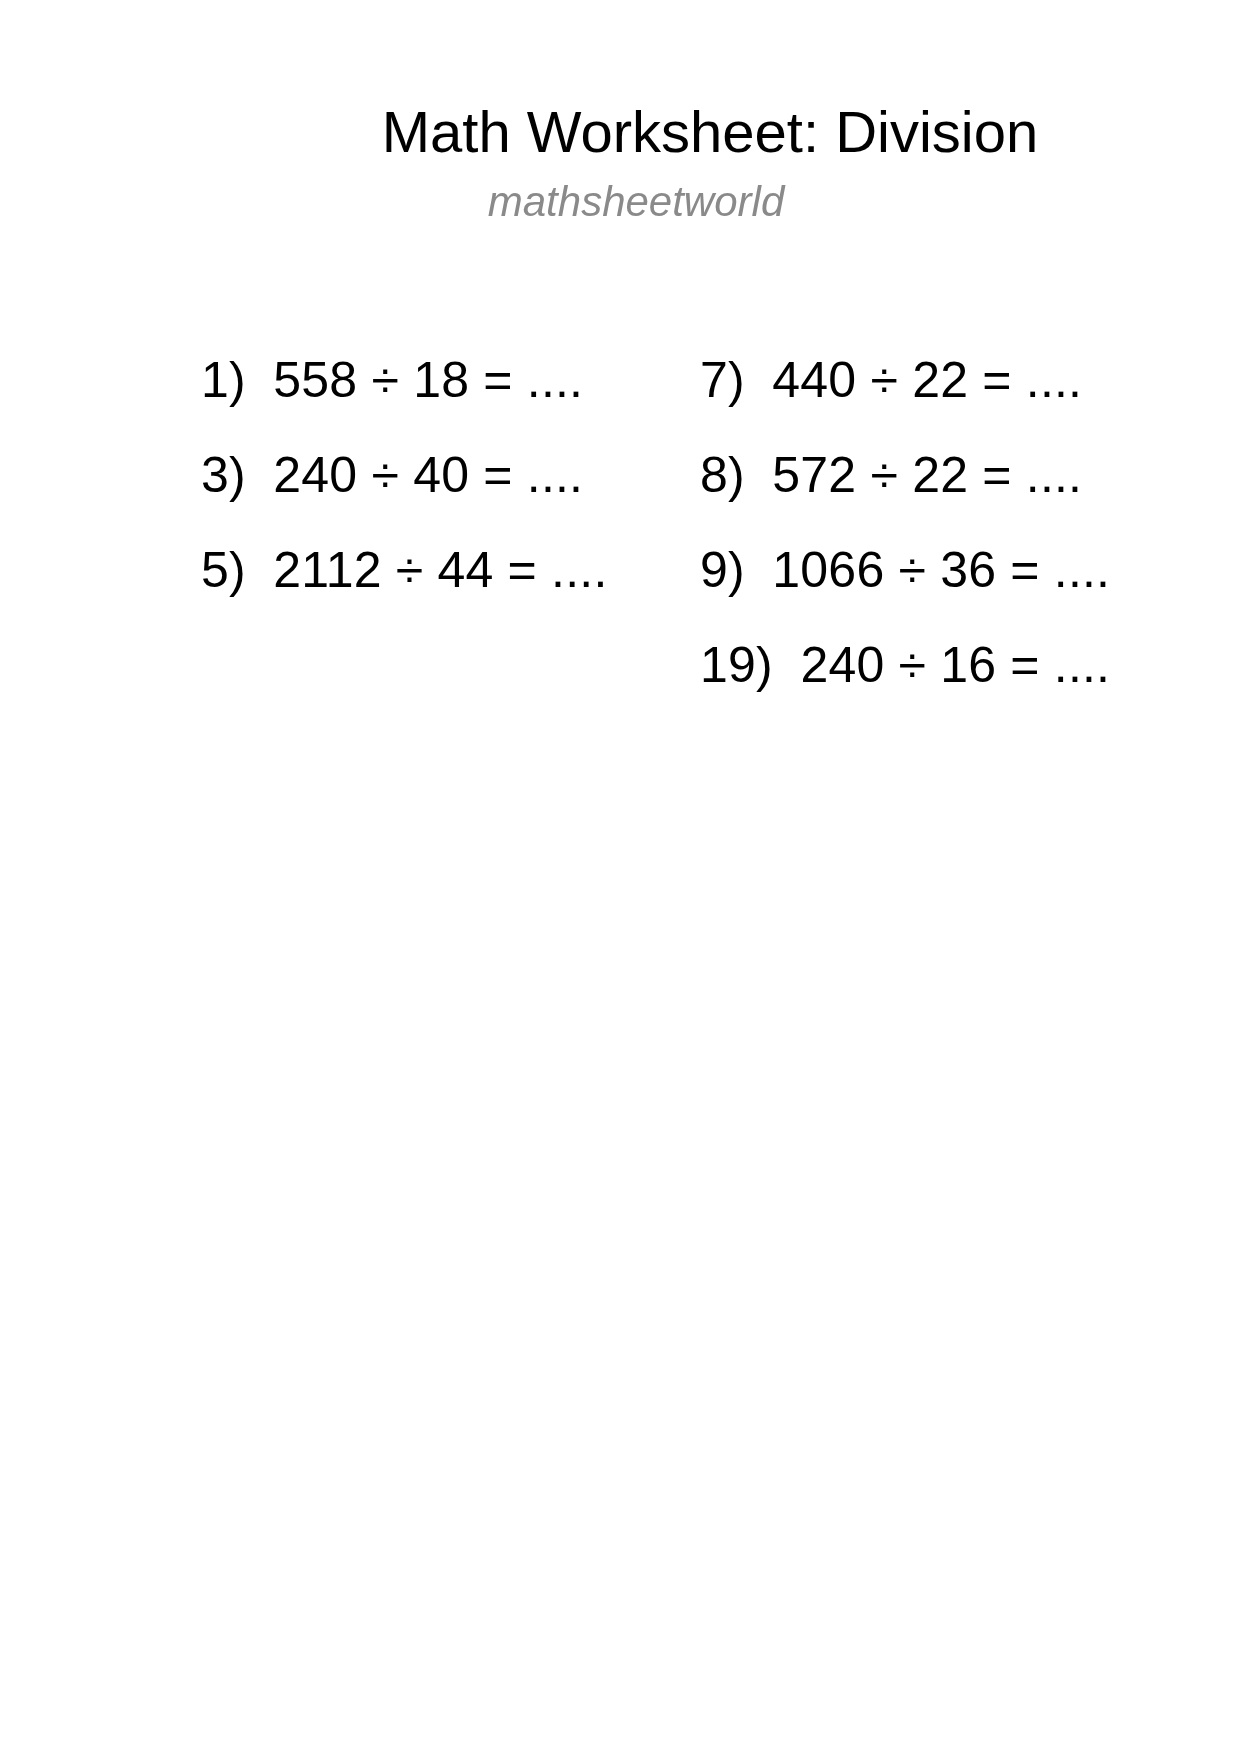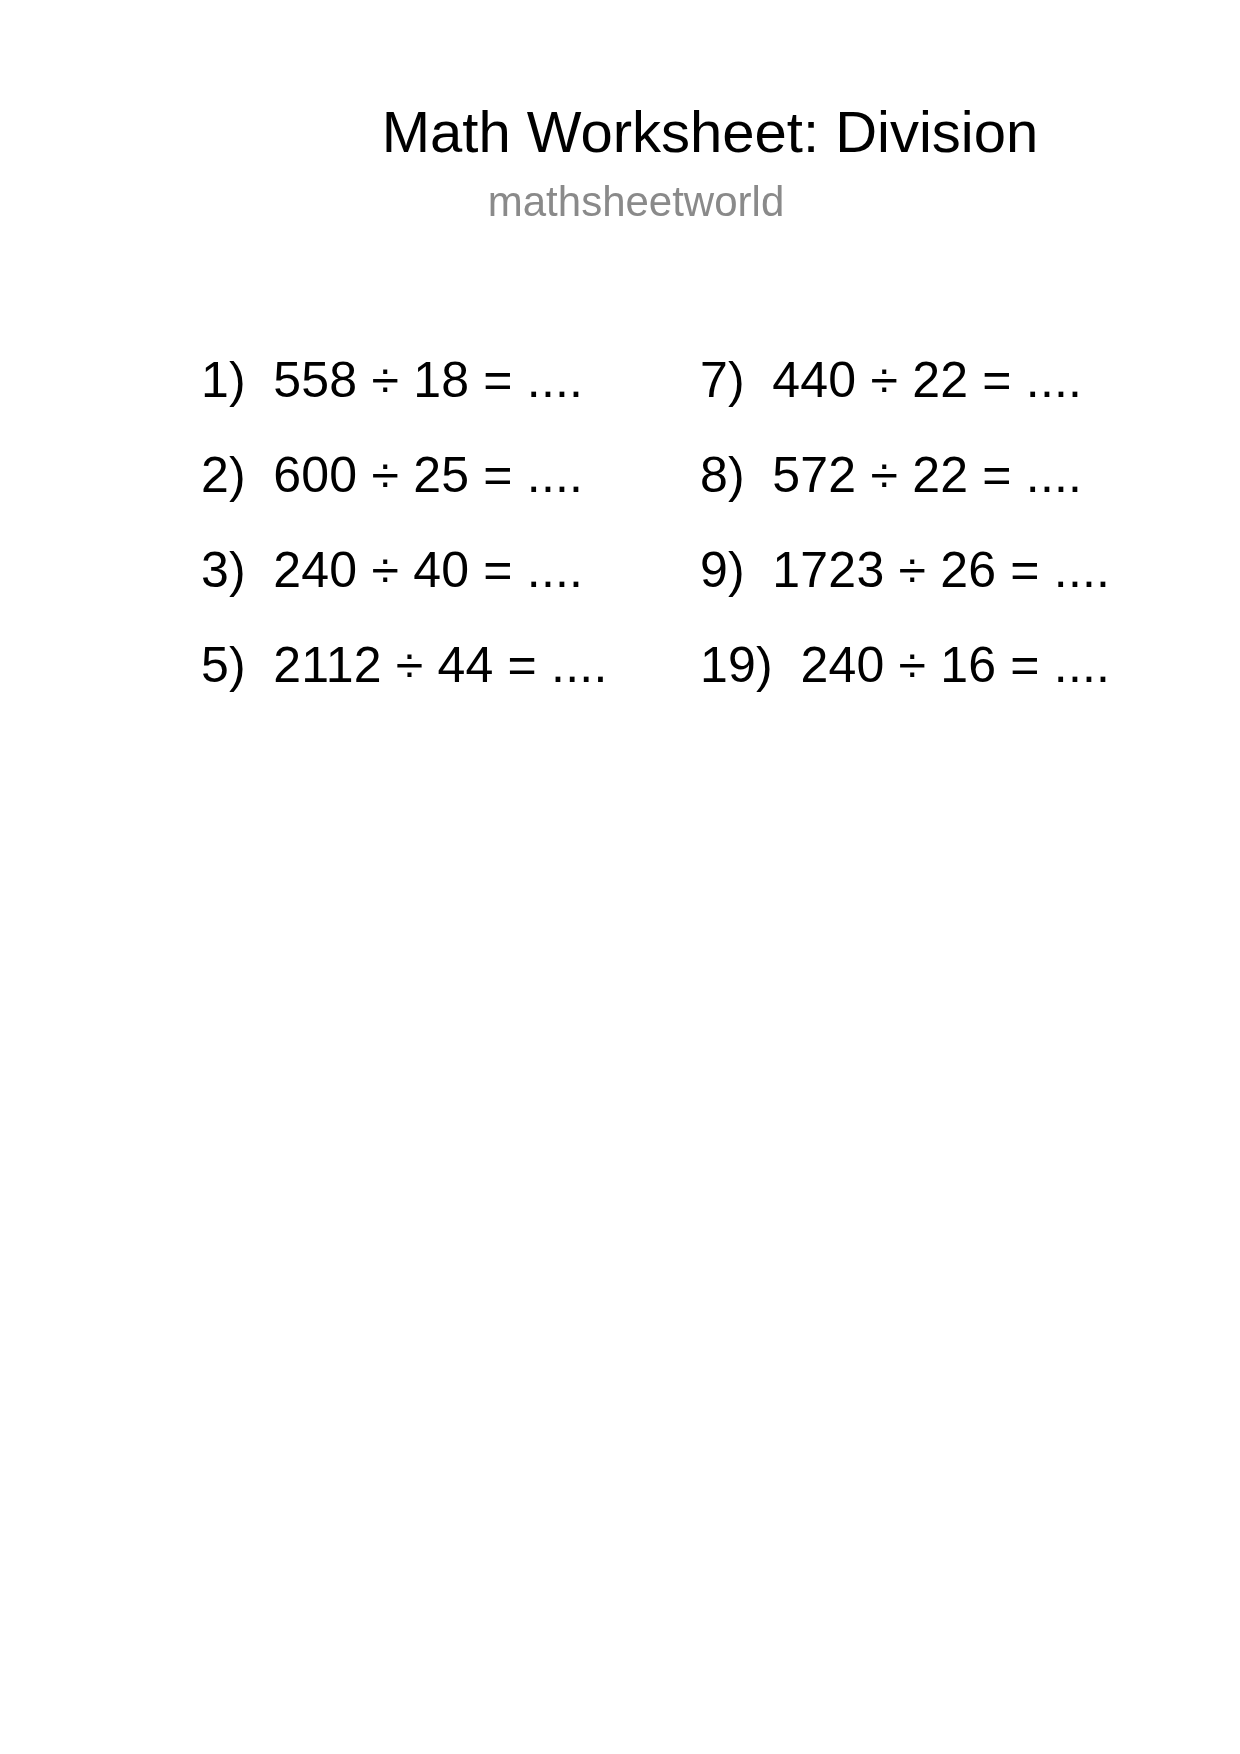--- a/index.html
+++ b/index.html
@@ -29,20 +29,21 @@
   }
   .page-subtitle {
     position: absolute;
     top: 181px;
     left: 636px;
     transform: translateX(-50%);
     font-size: 42px;
     line-height: 1;
     white-space: nowrap;
     color: var(--subtitle, #8a8a8a);
+    font-style: italic;
   }
   .problem-col {
     position: absolute;
     top: 355px;
     list-style: none;
     margin: 0;
     padding: 0;
   }
   .problem-col.left  { left: 201px; }
   .problem-col.right { left: 700px; }
@@ -66,36 +67,33 @@
 <body>
 
 <h1 class="page-title">Math Worksheet: Division</h1>
 <div class="page-subtitle">mathsheetworld</div>
 
 <ul class="problem-col left">
   <li class="problem">
     <span class="pnum">1)</span><span class="pexpr">558 ÷ 18 = ....</span>
   </li>
   <li class="problem">
-    <span class="pnum">2)</span><span class="pexpr">600 ÷ 25 = ....</span>
-  </li>
-  <li class="problem">
     <span class="pnum">3)</span><span class="pexpr">240 ÷ 40 = ....</span>
   </li>
   <li class="problem">
     <span class="pnum">5)</span><span class="pexpr">2112 ÷ 44 = ....</span>
   </li>
 </ul>
 
 <ul class="problem-col right">
   <li class="problem">
     <span class="pnum">7)</span><span class="pexpr">440 ÷ 22 = ....</span>
   </li>
   <li class="problem">
     <span class="pnum">8)</span><span class="pexpr">572 ÷ 22 = ....</span>
   </li>
   <li class="problem">
-    <span class="pnum">9)</span><span class="pexpr">1723 ÷ 26 = ....</span>
+    <span class="pnum">9)</span><span class="pexpr">1066 ÷ 36 = ....</span>
   </li>
   <li class="problem">
     <span class="pnum">19)</span><span class="pexpr">240 ÷ 16 = ....</span>
   </li>
 </ul>
 
 </body></html>

